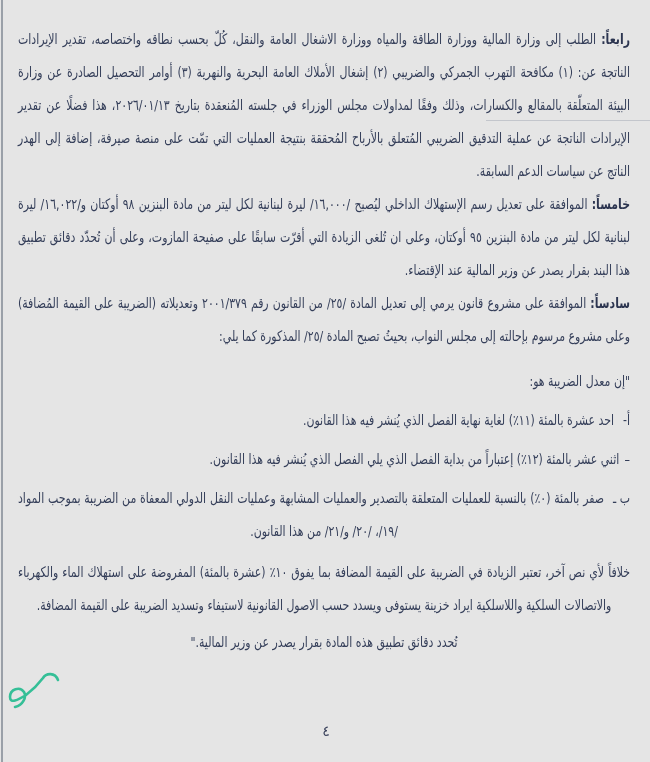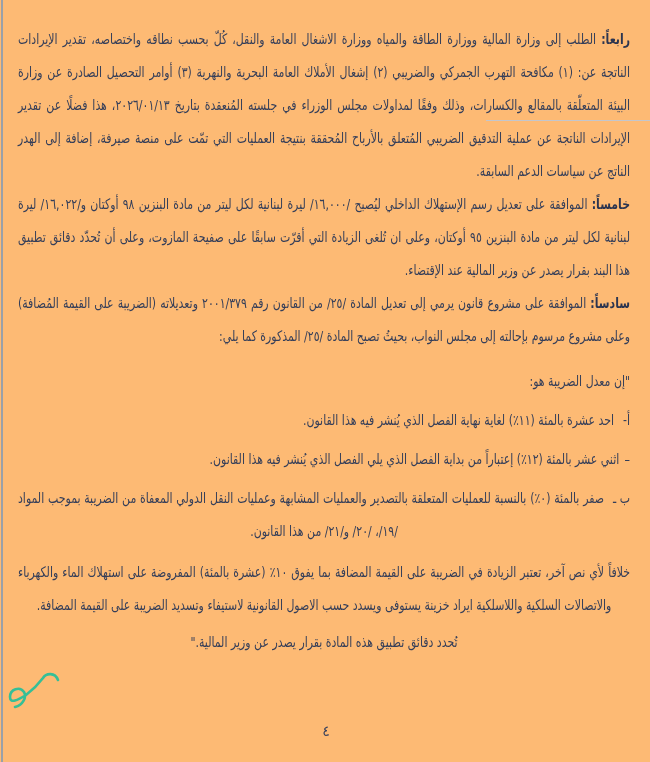--- a/index.html
+++ b/index.html
@@ -1,19 +1,19 @@
 <!DOCTYPE html>
 <html lang="ar" dir="rtl"><head>
 <meta charset="utf-8">
 <style>
   html,body{margin:0;padding:0;background:#ffffff;}
   .page{
     position:relative;
     width:650px;height:762px;
-    background:#fdba74;
+    background:#e5e5e5;
     overflow:hidden;
     direction:rtl;
     font-family:"DejaVu Sans", sans-serif;
     color:#343e59;
   }
   .scan-edge-left{
     position:absolute;left:1px;top:0;width:2px;height:762px;
     background:#9aa0a8;
   }
   .content{

